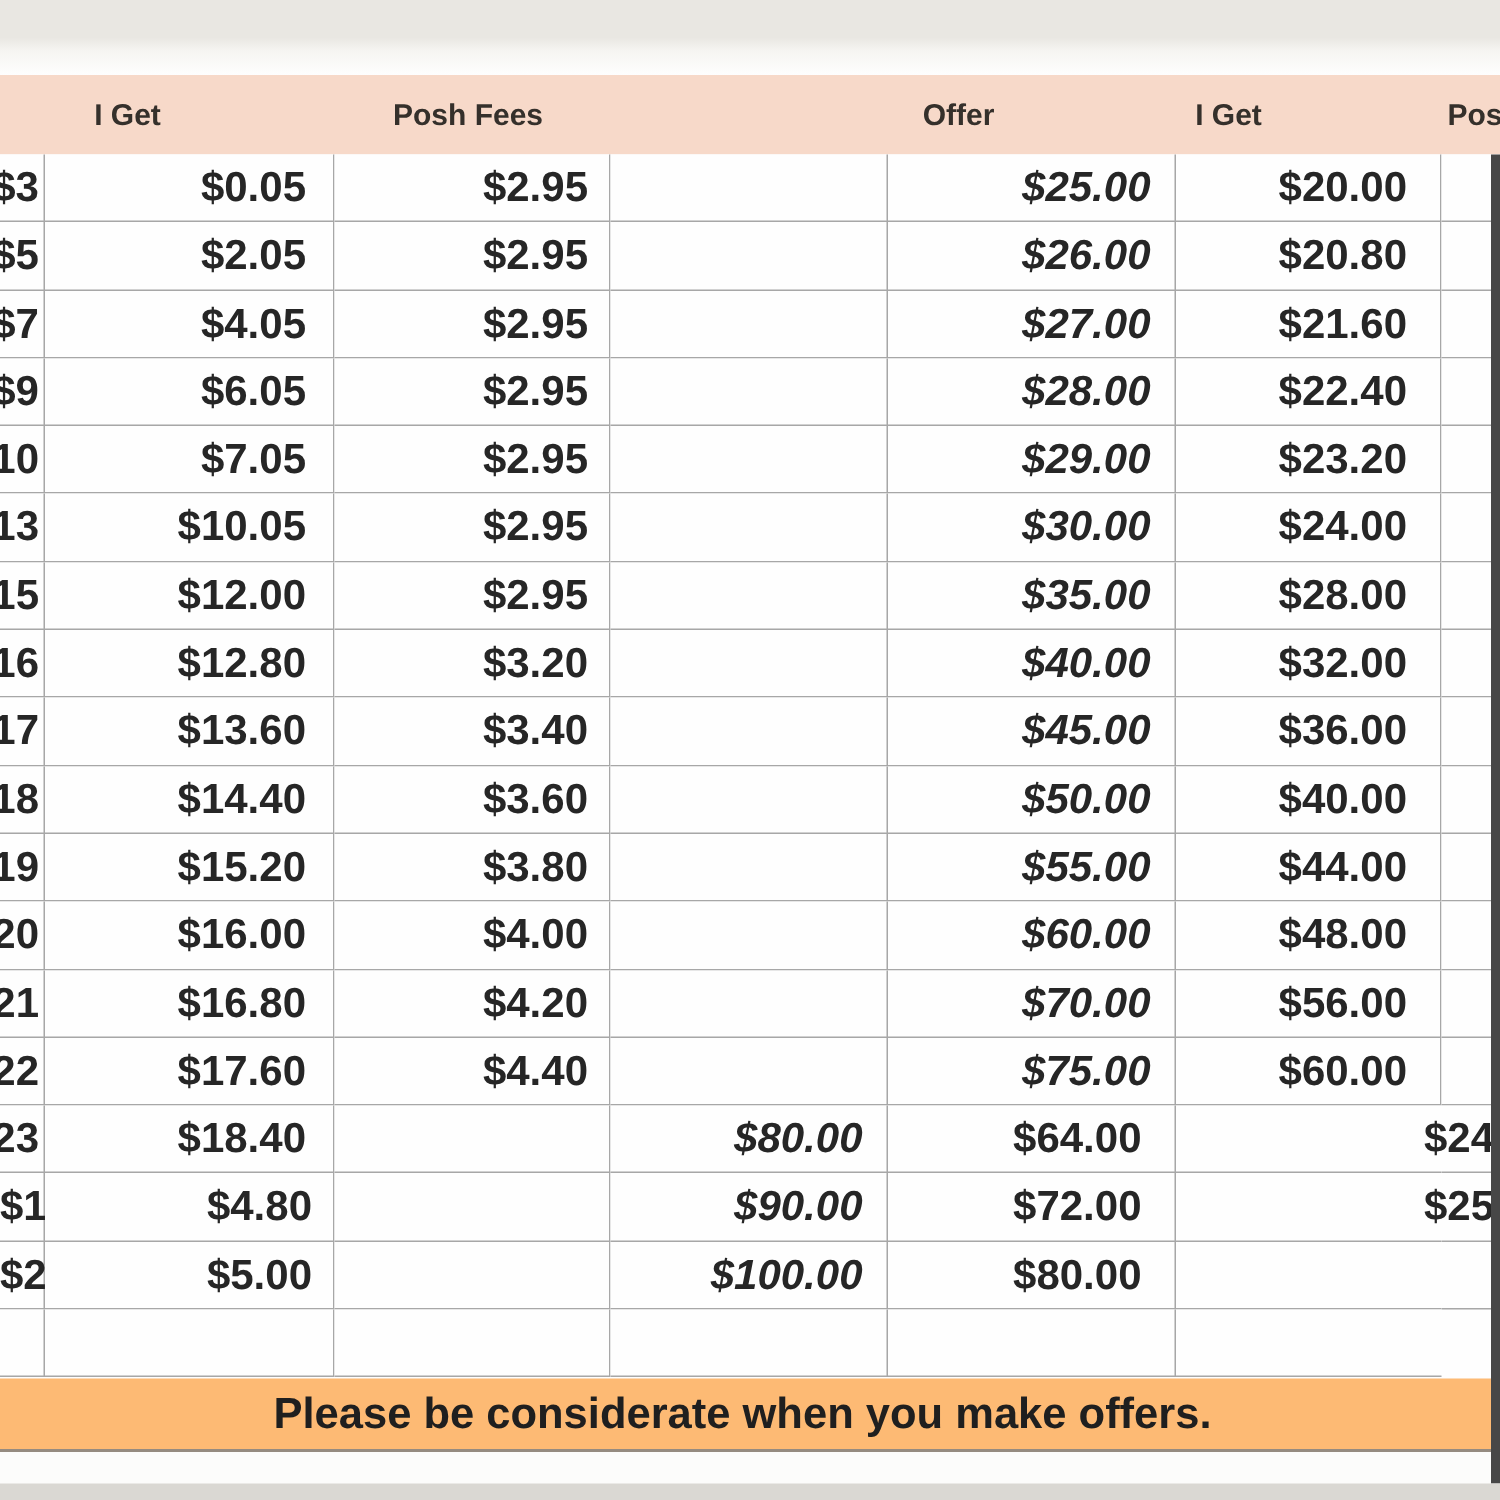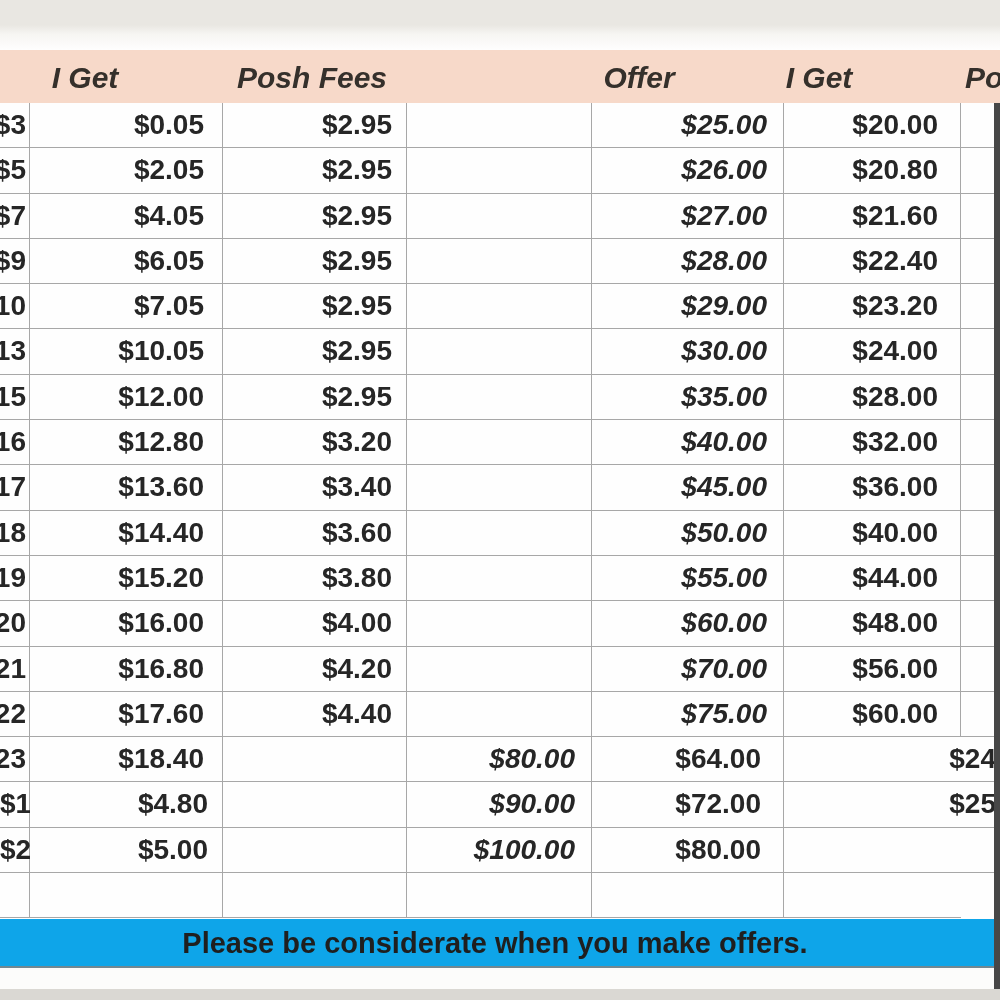--- a/index.html
+++ b/index.html
@@ -11,21 +11,21 @@
   .top-strip{
     position:absolute;left:0;top:0;width:100%;height:50px;
     background:linear-gradient(#e9e7e2 0%,#e9e7e2 50%,#f6f5f2 68%,#fefefe 100%);
   }
   .header-band{
     position:absolute;left:0;top:50px;width:100%;height:53px;
     background:#f7d9c9;
   }
   .hlabel{
     position:absolute;top:0;height:53px;line-height:55px;
-    font-size:30px;font-weight:700;color:#35302b;white-space:nowrap;font-style:italic;
+    font-size:20px;font-weight:700;color:#35302b;white-space:nowrap;
   }
   .hl-center{transform:translateX(-50%);}
   .fee-grid{
     position:absolute;left:0;top:103px;width:100%;height:816px;
     display:grid;
     grid-template-columns:30px 193px 184px 185px 192px 177px 1fr;
     grid-auto-rows:45.3px;
     background:#fefefe;
   }
   .cell{
@@ -37,21 +37,21 @@
     background:#fefefe;
   }
   .cell.c6{border-right:none;}
   .cell.c1{padding-right:18px;text-align:right;}
   .cell.c2{padding-right:14px;}
   .cell.c4{padding-right:16px;font-style:italic;}
   .cell.c5{padding-right:22px;}
   .anchored{position:absolute;right:3px;top:0;white-space:nowrap;}
   .summary-row{
     position:absolute;left:0;top:919px;width:100%;height:49px;
-    box-sizing:border-box;background:#0ea5e9;
+    box-sizing:border-box;background:#fdba74;
     border-bottom:2px solid rgba(130,130,130,0.85);
     text-align:center;line-height:49px;
     font-size:29px;font-weight:700;color:#1f1f1f;
     padding-right:10px;
   }
   .below-area{position:absolute;left:0;top:968px;width:100%;height:22px;background:#fcfcfb;}
   .bottom-strip{position:absolute;left:0;bottom:0;width:100%;height:11px;background:#dad8d3;}
   .right-edge-strip{position:absolute;right:0;top:103px;width:6px;height:886px;background:#474747;}
 </style>
 </head>

